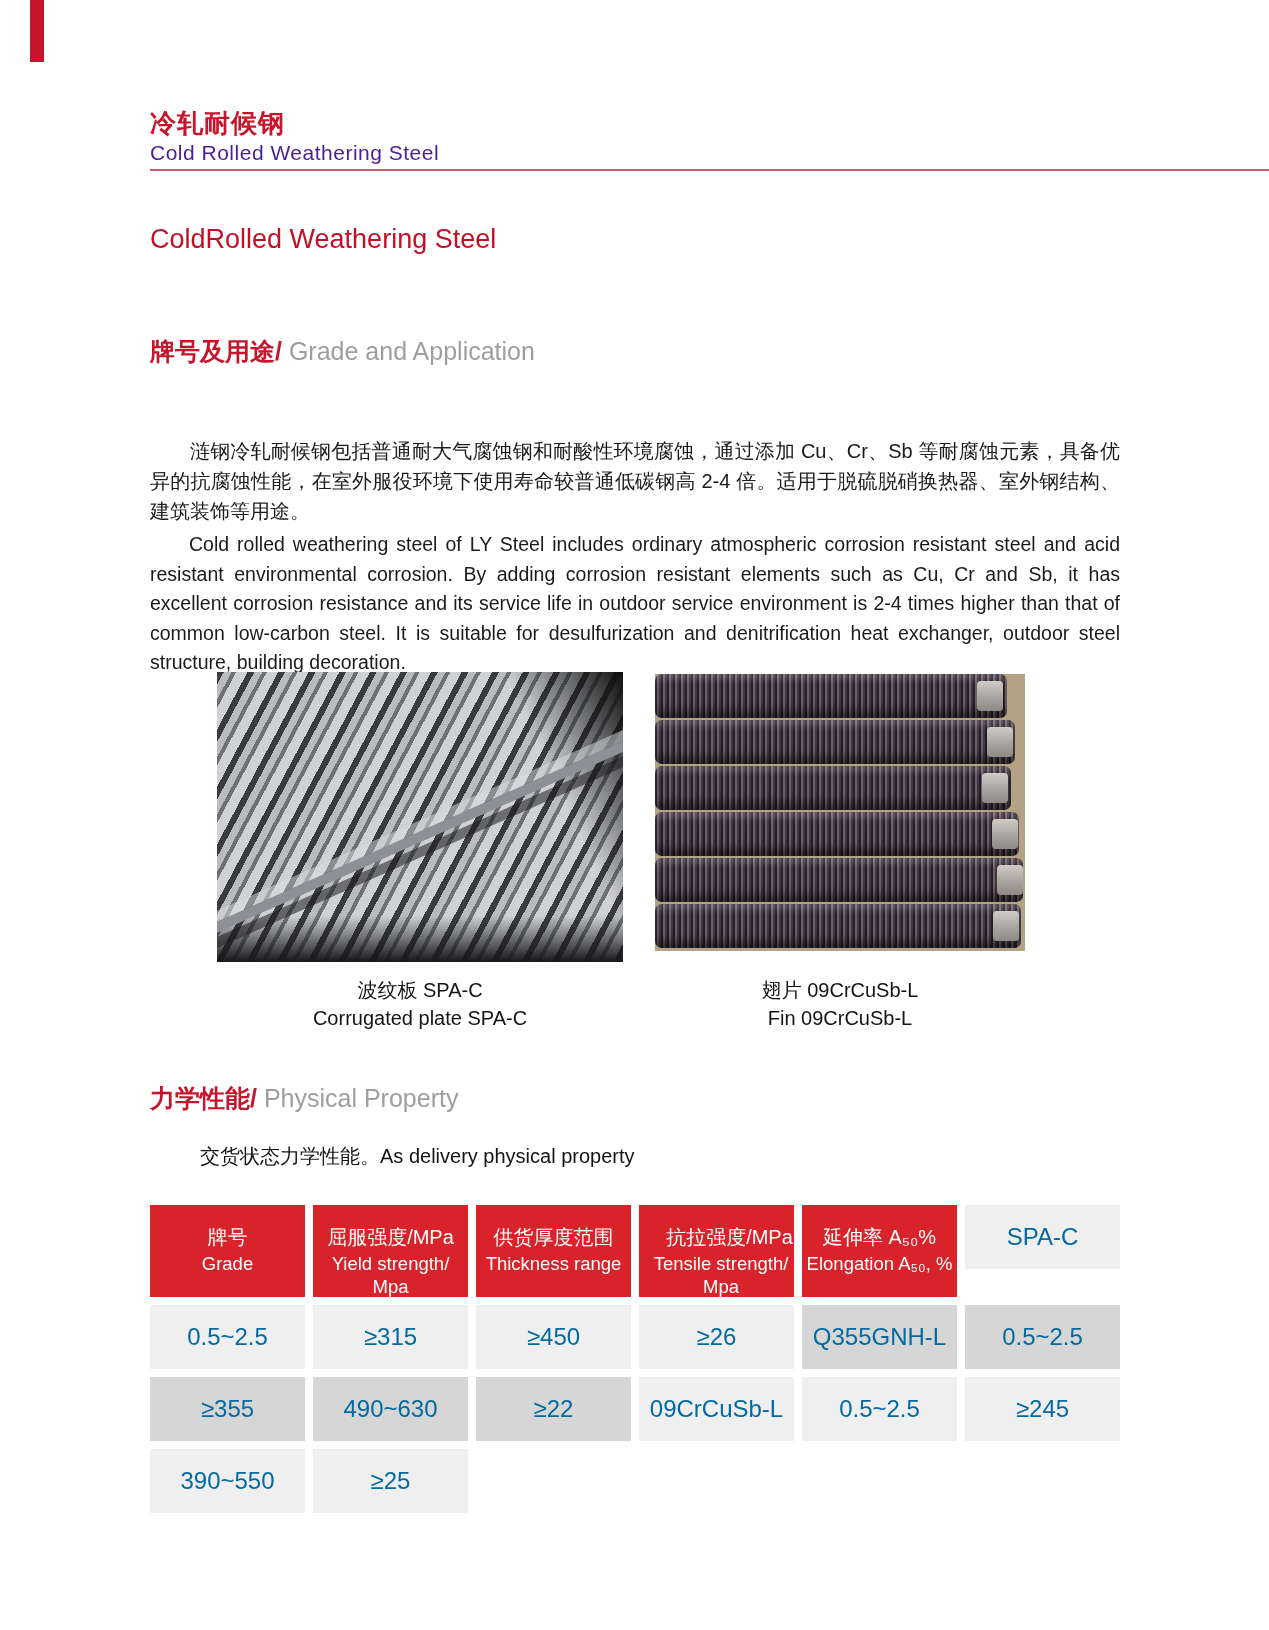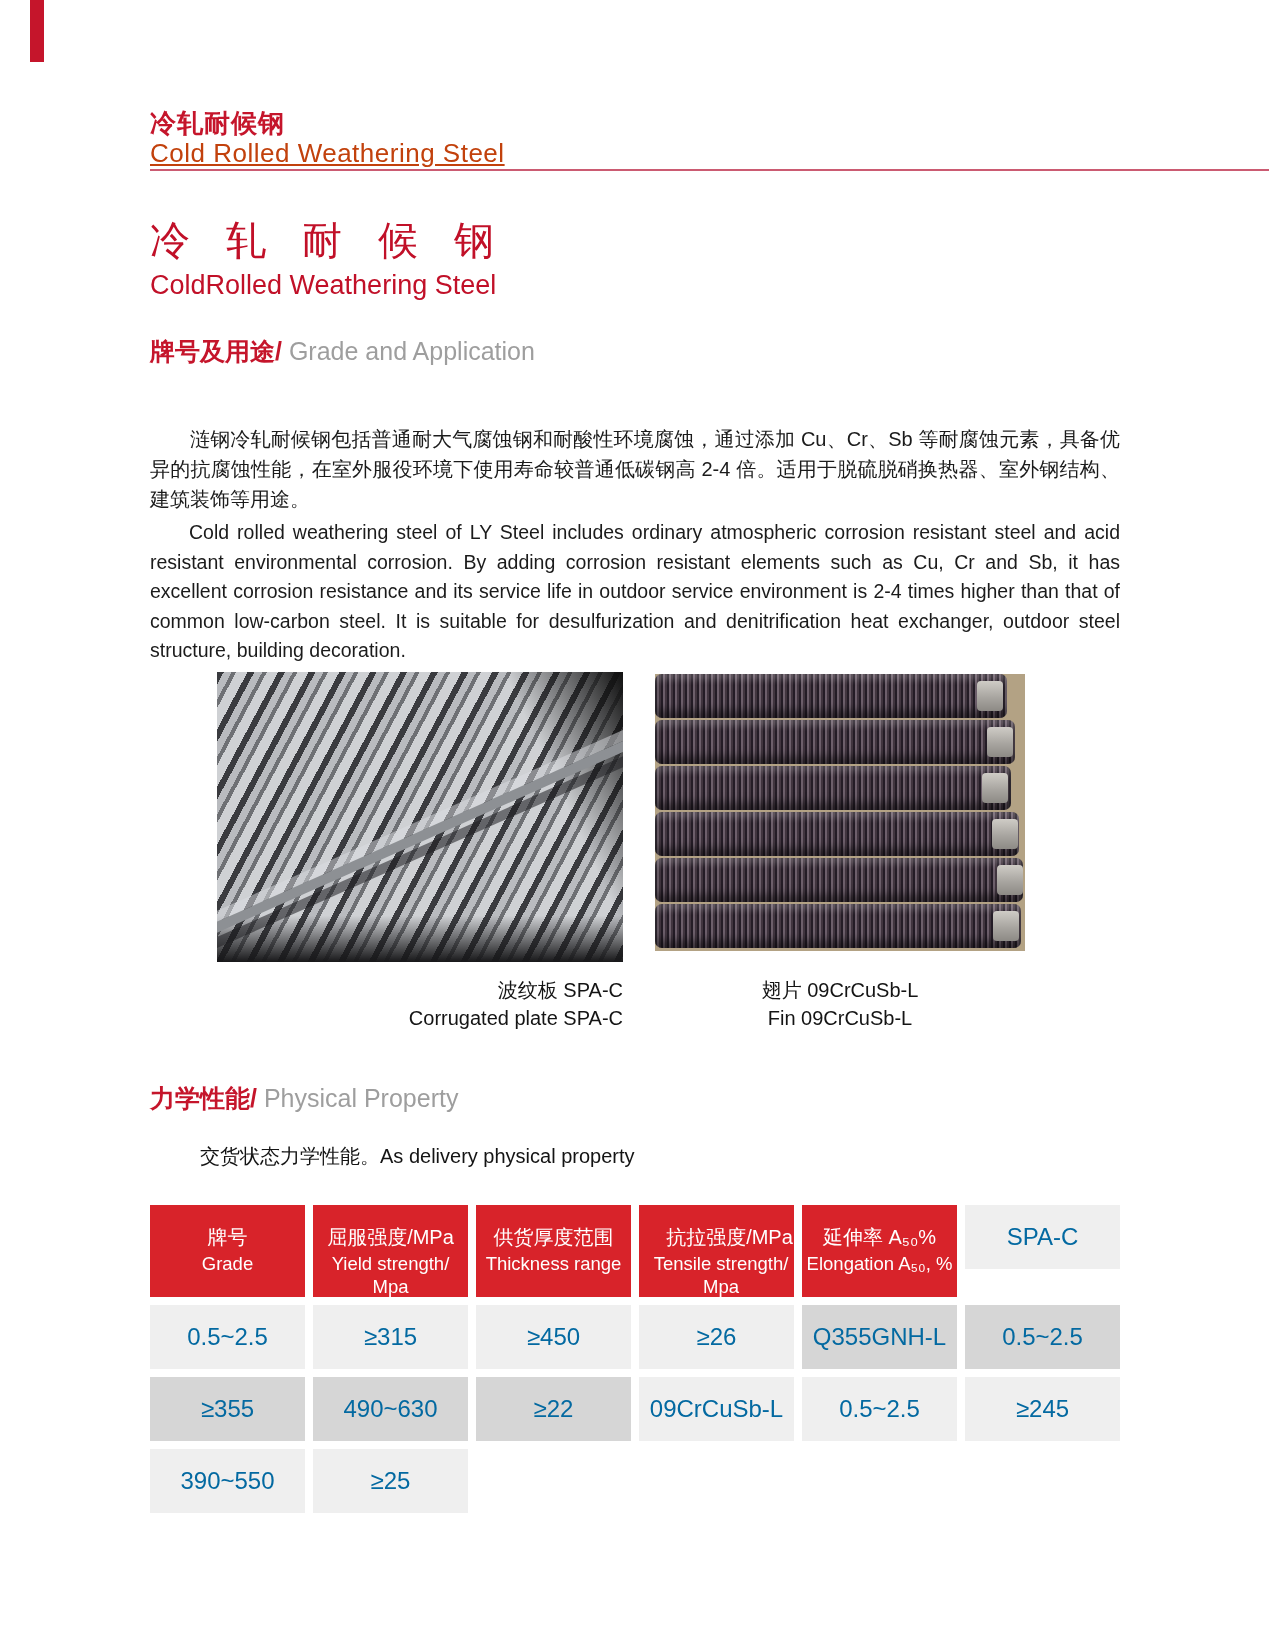--- a/index.html
+++ b/index.html
@@ -5,37 +5,37 @@
   html,body{margin:0;padding:0;background:#ffffff;}
   body{font-family:"Liberation Sans","DejaVu Sans",sans-serif;}
   .page{position:relative;width:1269px;height:1560px;background:#ffffff;overflow:hidden;}
 
   
   .corner-bar{position:absolute;left:30px;top:0;width:14px;height:62px;background:#c5152b;}
 
   
   .run-head{position:absolute;left:150px;top:108px;}
   .run-head .zh{font-size:26px;font-weight:600;color:#c5152b;letter-spacing:1px;line-height:30px;}
-  .run-head .en{font-size:26px;color:#c2410c;line-height:26px;margin-top:2px;letter-spacing:0.5px;text-decoration:underline;}
+  .run-head .en{font-size:21px;color:#4c1d95;line-height:26px;margin-top:2px;letter-spacing:0.5px;}
   .head-rule{position:absolute;left:150px;right:0;top:169px;height:2px;background:#cb5b72;}
 
   
   .main-title{position:absolute;left:150px;top:218px;}
   .main-title .zh{font-family:"Liberation Serif","DejaVu Serif",serif;font-size:40px;color:#c11028;letter-spacing:13px;line-height:46px;}
   .main-title .en{font-size:27px;color:#c11028;line-height:32px;margin-top:5px;}
 
   
   .sect{position:absolute;left:150px;font-size:25px;line-height:30px;}
   .sect .red{color:#c5152b;font-weight:700;}
   .sect .gray{color:#9e9e9e;font-weight:400;}
   .sect1{top:336px;}
   .sect2{top:1083px;}
 
   
-  .bodytext{position:absolute;left:150px;top:424px;width:970px;color:#1b1b1b;}
+  .bodytext{position:absolute;left:150px;top:436px;width:970px;color:#1b1b1b;}
   .bodytext p{margin:0;text-align:justify;}
   .bodytext .p-zh{font-size:20px;line-height:30px;text-indent:2em;}
   .bodytext .p-en{font-size:19.5px;line-height:29.5px;margin-top:4px;text-indent:2em;}
 
   
   .figure{position:absolute;overflow:hidden;}
   .fig1{left:217px;top:672px;width:406px;height:290px;
     background:
       linear-gradient(245deg,#101010 0%,rgba(16,16,16,0) 22%),
       linear-gradient(0deg,#18181a 0%,rgba(24,24,26,0) 16%),
@@ -49,21 +49,21 @@
     background:linear-gradient(180deg,#cfccc6,#a8a5a0 55%,#8d8a85);}
   .fig2 .t1{width:352px;} .fig2 .t1::after{right:4px;}
   .fig2 .t2{width:360px;} .fig2 .t2::after{right:2px;}
   .fig2 .t3{width:356px;} .fig2 .t3::after{right:3px;}
   .fig2 .t4{width:364px;} .fig2 .t4::after{right:1px;}
   .fig2 .t5{width:368px;} .fig2 .t5::after{right:0;}
   .fig2 .t6{width:366px;} .fig2 .t6::after{right:2px;}
 
   
   .caption{position:absolute;text-align:center;color:#141414;font-size:20px;line-height:28px;}
-  .cap1{left:217px;top:976px;width:406px;text-align:right;}
+  .cap1{left:217px;top:976px;width:406px;}
   .cap2{left:655px;top:976px;width:370px;}
 
   
   .tbl-intro{position:absolute;left:200px;top:1143px;font-size:20px;color:#141414;}
 
   
   .steel-table{position:absolute;left:150px;top:1205px;width:970px;display:grid;
     grid-template-columns:repeat(6,1fr);column-gap:5px;row-gap:6px;gap:8px;}
   .hcell{background:#d8232a;color:#ffffff;height:92px;text-align:center;}
   .hcell .zh{font-size:20px;line-height:24px;margin-top:20px;}
@@ -83,21 +83,20 @@
 
   <div class="corner-bar"></div>
 
   <div class="run-head">
     <div class="zh">冷轧耐候钢</div>
     <div class="en">Cold Rolled Weathering Steel</div>
   </div>
   <div class="head-rule"></div>
 
   <div class="main-title">
-    <div class="zh">冷 轧 耐 候 钢</div>
     <div class="en">ColdRolled Weathering Steel</div>
   </div>
 
   <div class="sect sect1">
     <span class="red">牌号及用途/</span><span class="gray"> Grade and Application</span>
   </div>
 
   <div class="bodytext">
     <p class="p-zh">涟钢冷轧耐候钢包括普通耐大气腐蚀钢和耐酸性环境腐蚀，通过添加 Cu、Cr、Sb 等耐腐蚀元素，具备优异的抗腐蚀性能，在室外服役环境下使用寿命较普通低碳钢高 2-4 倍。适用于脱硫脱硝换热器、室外钢结构、建筑装饰等用途。</p>
     <p class="p-en">Cold rolled weathering steel of LY Steel includes ordinary atmospheric corrosion resistant steel and acid resistant environmental corrosion. By adding corrosion resistant elements such as Cu, Cr and Sb, it has excellent corrosion resistance and its service life in outdoor service environment is 2-4 times higher than that of common low-carbon steel. It is suitable for desulfurization and denitrification heat exchanger, outdoor steel structure, building decoration.</p>

